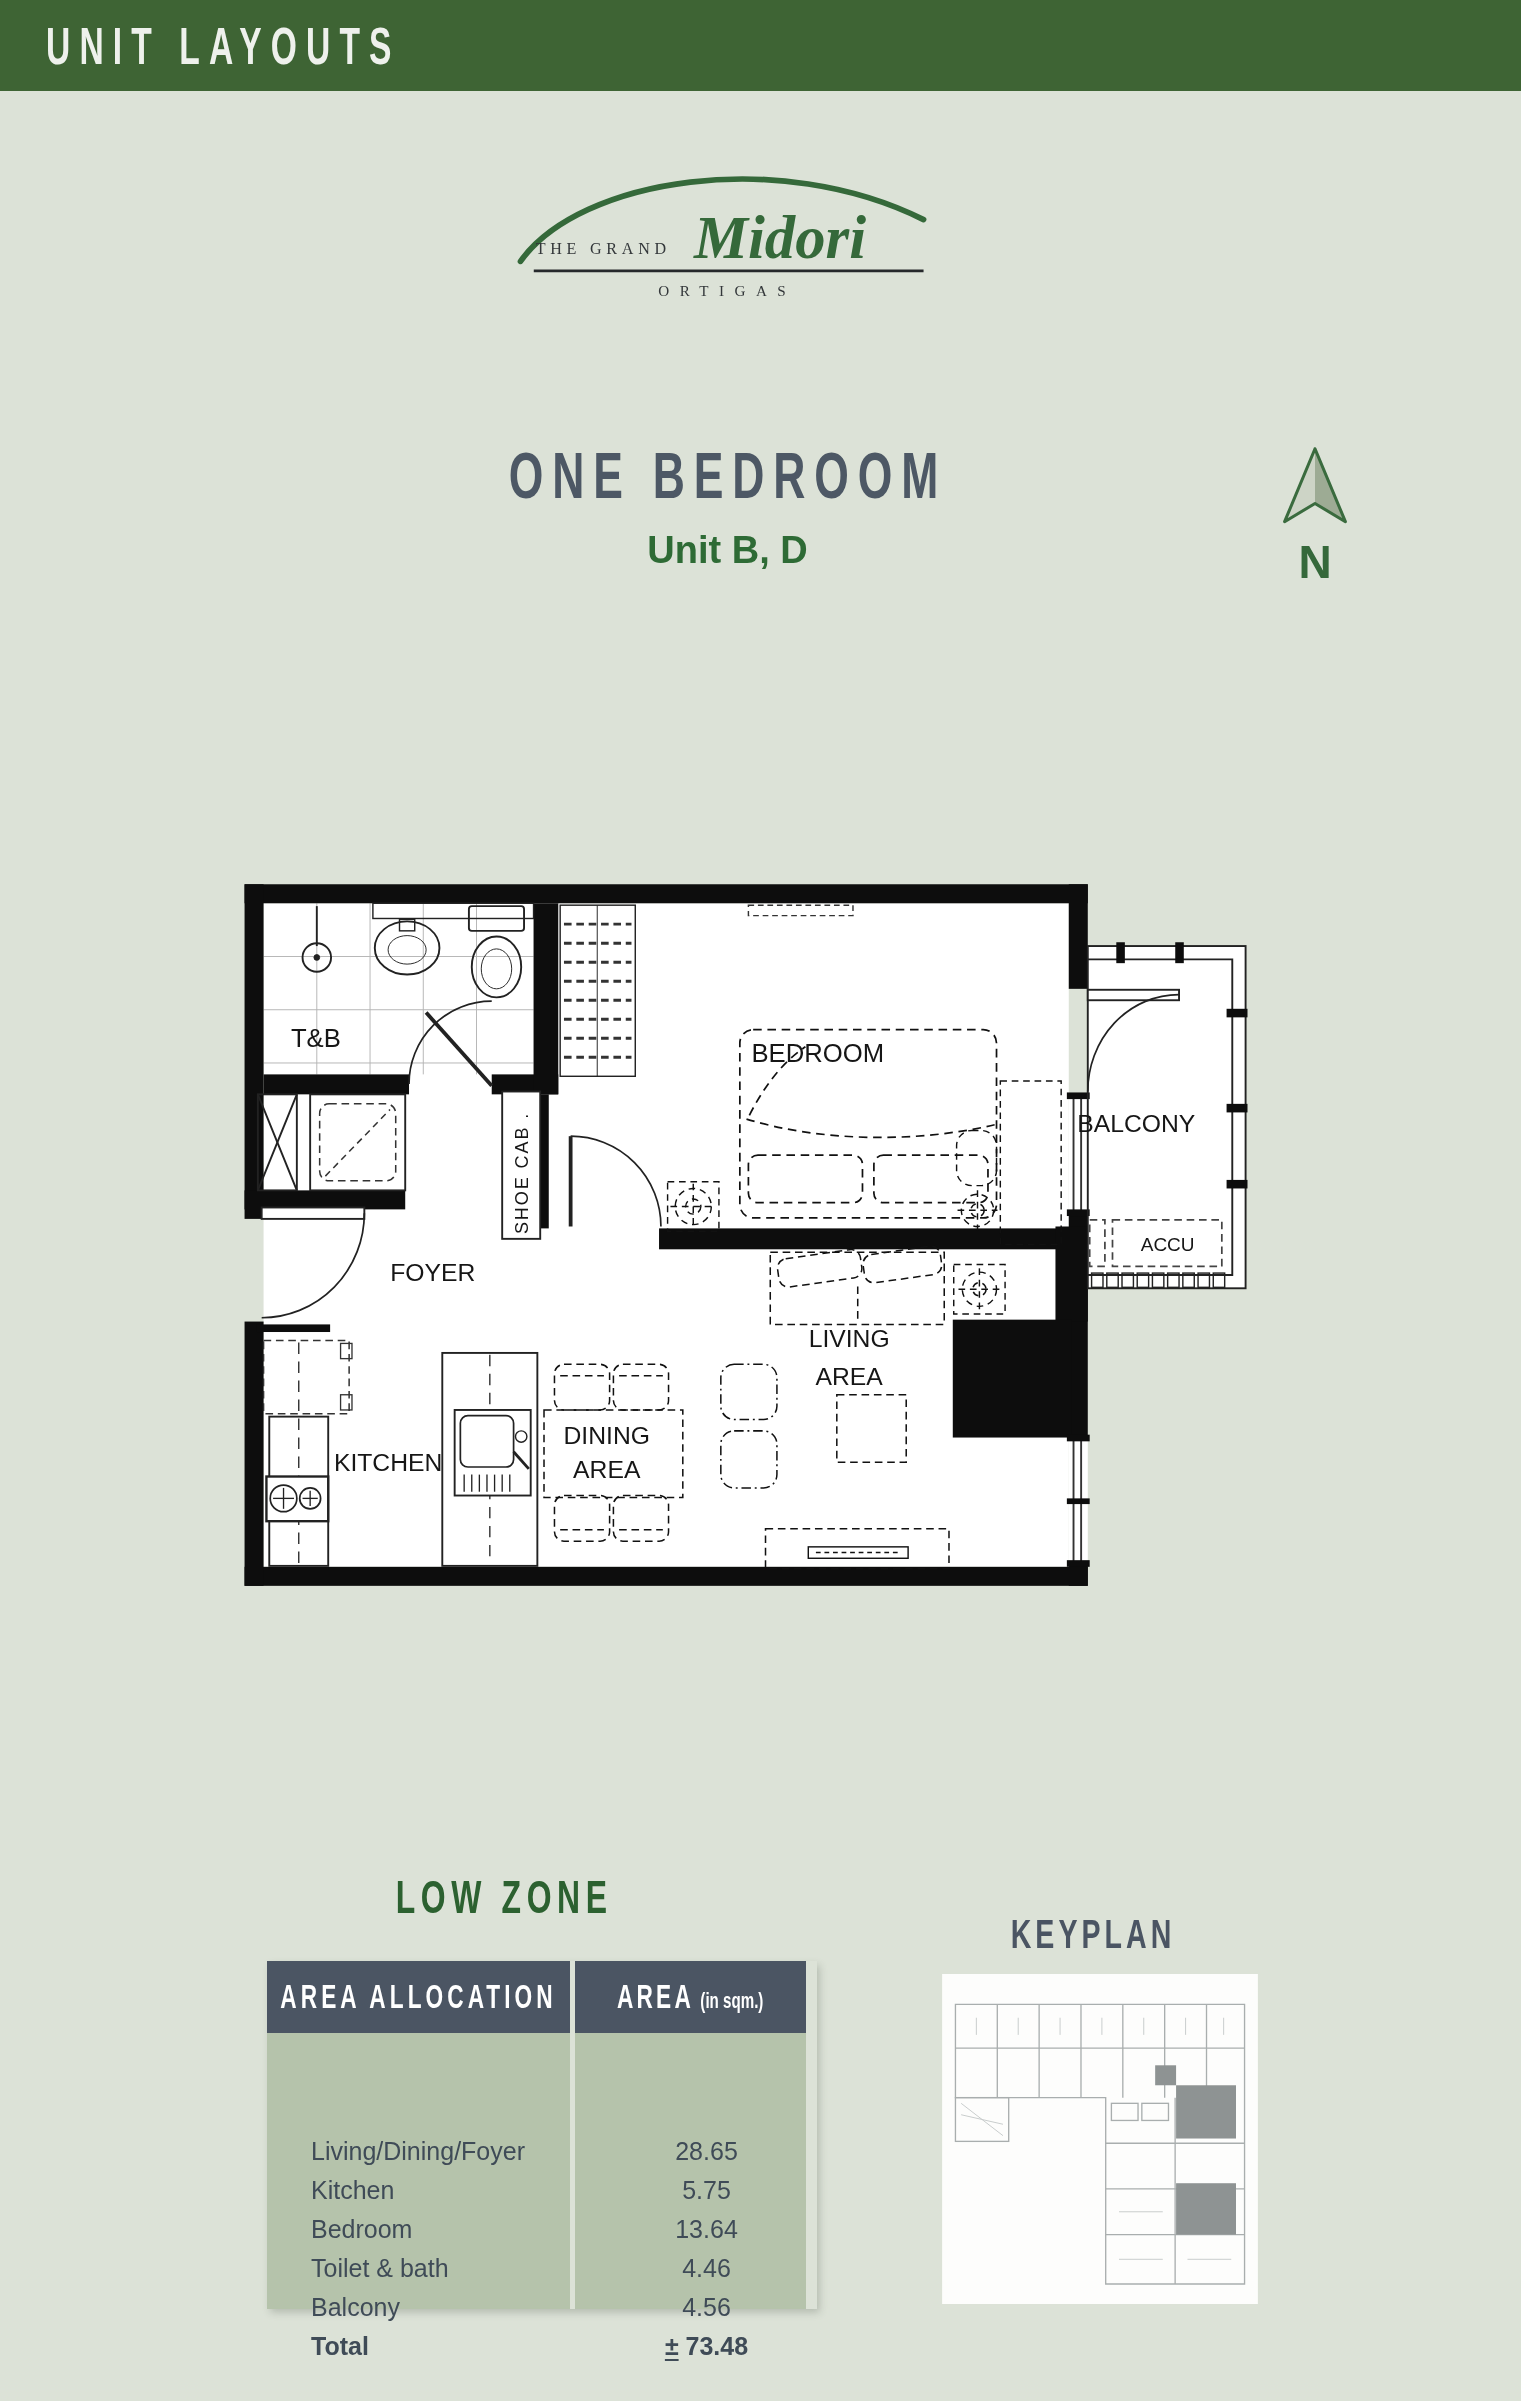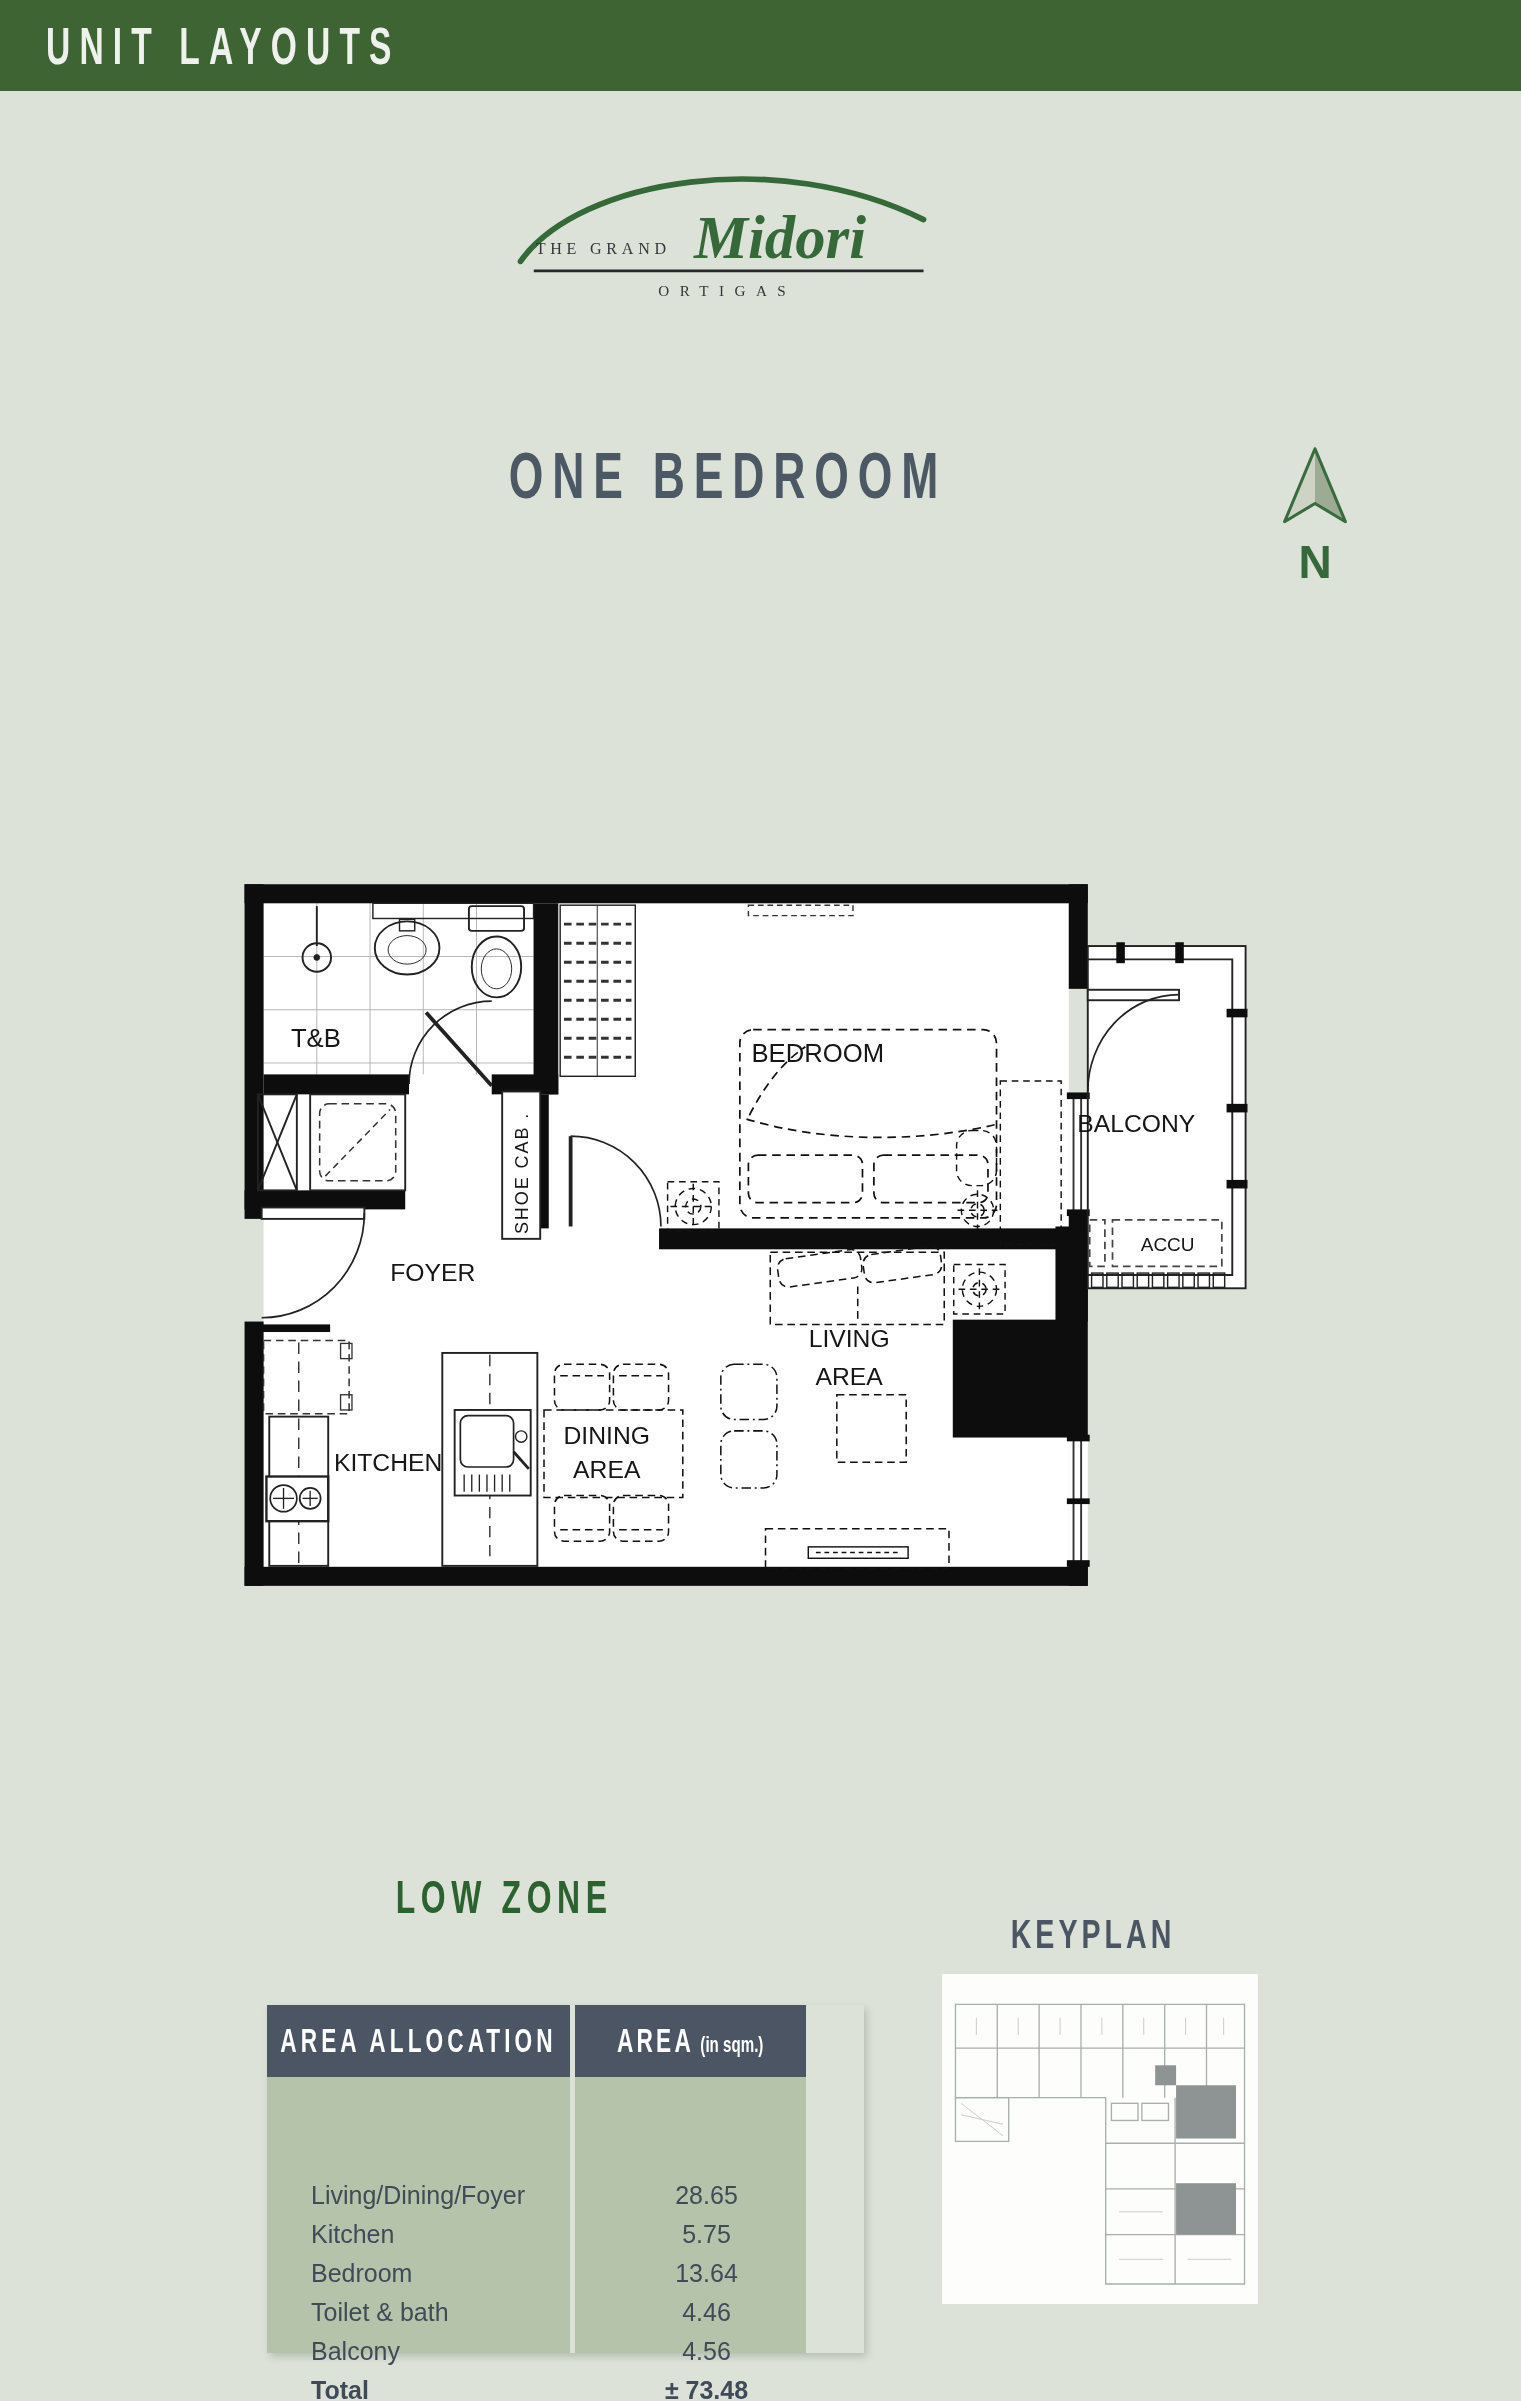--- a/index.html
+++ b/index.html
@@ -11,21 +11,21 @@
   .topbar{left:0;top:0;width:1522px;height:91px;background:#3e6434;display:flex;align-items:center;}
   .topbar .ttl{color:#eef1ec;font-weight:bold;font-size:42px;letter-spacing:11.4px;margin-left:46px;white-space:nowrap;}
   .topbar .ttl .cond{transform-origin:left center;transform:scale(0.8,1.25);}
   
   .unit-title{left:0;top:445px;width:1455px;text-align:center;color:#4d5865;font-weight:bold;font-size:53px;letter-spacing:10.5px;}
   .unit-sub{left:0;top:529px;width:1455px;text-align:center;color:#2e6b35;font-weight:bold;font-size:38px;}
   
   .north-n{left:1239px;top:535px;width:152px;text-align:center;color:#35683a;font-weight:bold;font-size:46px;}
   
   .lowzone{left:228px;top:1876px;width:552px;text-align:center;color:#2c6130;font-weight:bold;font-size:38px;letter-spacing:6.7px;}
-  .area-table{left:267px;top:1961px;width:597px;height:348px;box-shadow:2.9px 3.8px 7.6px rgba(60,70,60,0.25);margin-top:44px;}
+  .area-table{left:267px;top:1961px;width:550px;height:348px;box-shadow:2.9px 3.8px 7.6px rgba(60,70,60,0.25);}
   .t-head{position:absolute;left:0;top:0;width:539px;height:72px;background:#4b5563;}
   .t-body{position:absolute;left:0;top:72px;width:539px;height:276px;background:#b5c3ab;}
   .t-div{position:absolute;left:303px;top:0;width:4.8px;height:348px;background:#dce2d7;z-index:3;}
   .t-head-left{position:absolute;left:0;top:0;width:303px;height:72px;display:flex;align-items:center;justify-content:center;color:#fff;font-weight:bold;font-size:27px;letter-spacing:4.8px;white-space:nowrap;}
   .t-head-right{position:absolute;left:308px;top:0;width:231px;height:72px;display:flex;align-items:center;justify-content:center;color:#fff;font-weight:bold;white-space:nowrap;}
   .t-head-right .big{font-size:27px;letter-spacing:3.8px;}
   .t-head-right .small{font-size:18px;margin-left:7.6px;letter-spacing:0;}
   .t-rows{position:absolute;left:0;top:99px;width:539px;}
   .t-row{display:flex;height:39px;align-items:center;color:#3f4b57;font-size:25px;gap:42px;}
   .t-label{width:307px;padding-left:44px;box-sizing:border-box;}
@@ -49,20 +49,21 @@
 
   <svg class="abs" style="left:499px;top:157px;" width="447" height="147" viewBox="0 0 470 155">
     <path d="M22,110 C85,22 295,-10 447,66" fill="none" stroke="#35693a" stroke-width="6" stroke-linecap="round"></path>
     <text class="logo-serif" x="38" y="102" font-size="17" letter-spacing="5" fill="#33373a">THE GRAND</text>
     <text class="logo-serif" x="205" y="106" font-size="64" font-style="italic" font-weight="bold" fill="#35693a">Midori</text>
     <line x1="36" y1="120" x2="447" y2="120" stroke="#26292c" stroke-width="3"></line>
     <text class="logo-serif" x="240" y="147" font-size="16" letter-spacing="11" text-anchor="middle" fill="#33373a">ORTIGAS</text>
   </svg>
 
   <div class="abs unit-title"><span class="cond">ONE BEDROOM</span></div>
+  <div class="abs unit-sub">Unit B, D</div>
 
   <svg class="abs" style="left:1277px;top:438px;" width="76" height="99" viewBox="0 0 100 110">
     <polygon points="50,4 10,100 50,76" fill="#cdd4c6"></polygon>
     <polygon points="50,4 50,76 90,100" fill="#9dab94"></polygon>
     <path d="M50,4 L10,100 L50,76 L90,100 Z" fill="none" stroke="#3a6b3e" stroke-width="4" stroke-linejoin="round"></path>
   </svg>
   <div class="abs north-n">N</div>
 
   <svg class="abs" style="left:228px;top:870px;" width="1037" height="732" viewBox="0 0 1090 770">
 

